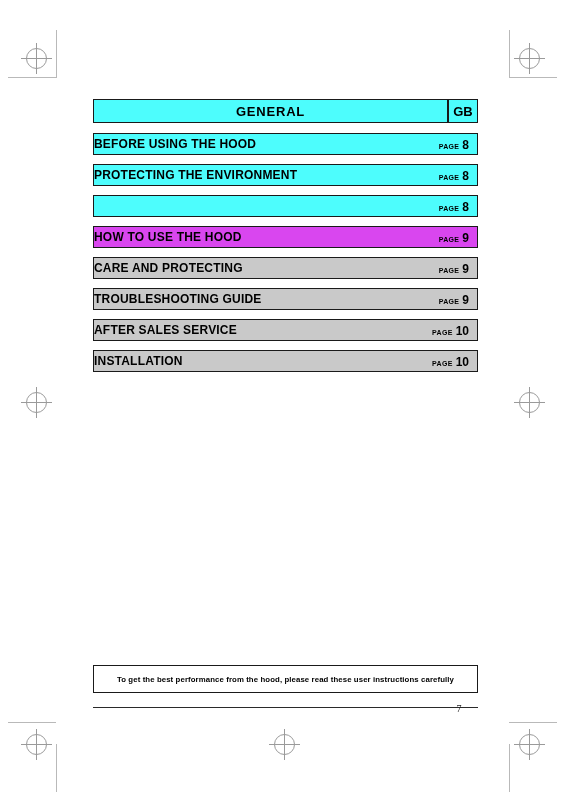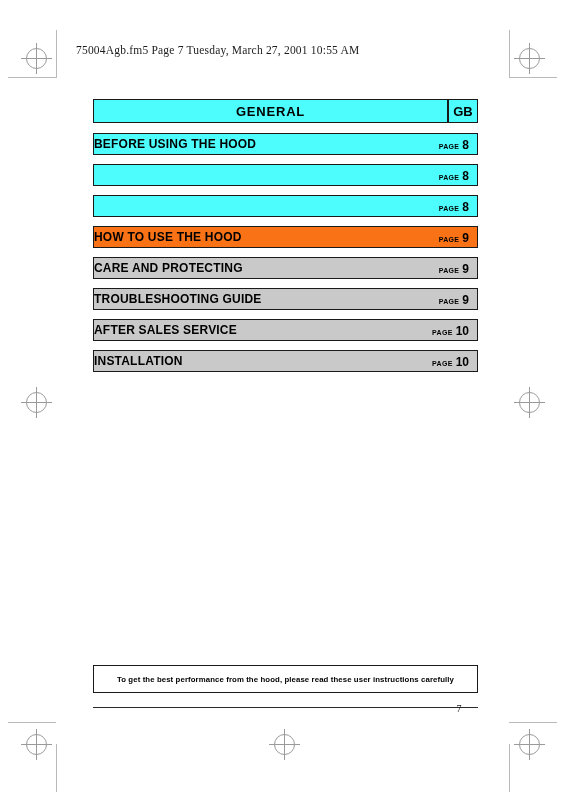--- a/index.html
+++ b/index.html
@@ -200,54 +200,54 @@
   <div class="trim-line" style="left:509px; top:722px; width:48px; height:1px;"></div>
 
   <div class="reg-mark" style="left:26px;  top:48px;"></div>
   <div class="reg-mark" style="left:519px; top:48px;"></div>
   <div class="reg-mark" style="left:26px;  top:392px;"></div>
   <div class="reg-mark" style="left:519px; top:392px;"></div>
   <div class="reg-mark" style="left:26px;  top:734px;"></div>
   <div class="reg-mark" style="left:274px; top:734px;"></div>
   <div class="reg-mark" style="left:519px; top:734px;"></div>
 
-  <div class="run-head">75004Agb.fm5  Page 7  Tuesday, March 27, 2001  10:55 AM</div>
 
   <div class="content-area">
 
     <div class="title-row">
       <div class="title-bar">
         <span class="t">GENERAL</span>
       </div>
       <div class="lang-box">GB</div>
     </div>
 
     <div class="toc-row" style="background:#4dfdfd;">
       <span class="label">BEFORE USING THE HOOD</span>
       <span class="pageref">
         <span class="pw">PAGE</span>
         <span class="pn">8</span>
       </span>
     </div>
 
     <div class="toc-row" style="background:#4dfdfd;">
+      <span class="label">PROTECTING THE ENVIRONMENT</span>
       <span class="pageref">
         <span class="pw">PAGE</span>
         <span class="pn">8</span>
       </span>
     </div>
 
     <div class="toc-row" style="background:#4dfdfd;">
       <span class="pageref">
         <span class="pw">PAGE</span>
         <span class="pn">8</span>
       </span>
     </div>
 
-    <div class="toc-row" style="background:#f97316;">
+    <div class="toc-row" style="background:#d946ef;">
       <span class="label">HOW TO USE THE HOOD</span>
       <span class="pageref">
         <span class="pw">PAGE</span>
         <span class="pn">9</span>
       </span>
     </div>
 
     <div class="toc-row" style="background:#c9c9c9;">
       <span class="label">CARE AND PROTECTING</span>
       <span class="pageref">

